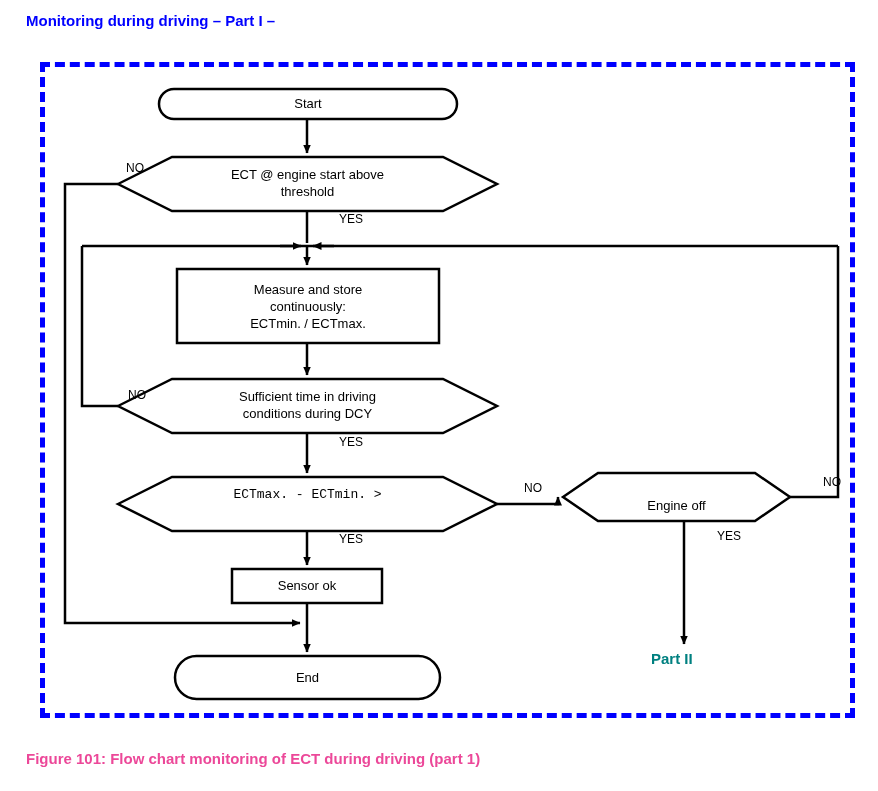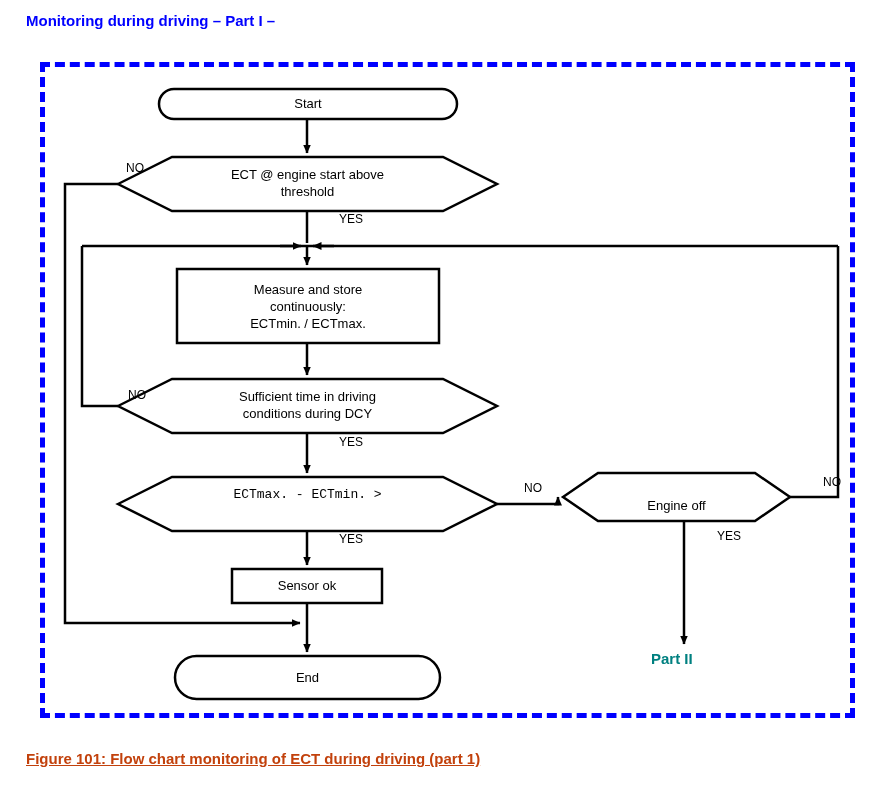--- a/index.html
+++ b/index.html
@@ -29,23 +29,22 @@
     color: #0000ff;
     letter-spacing: 0px;
     white-space: nowrap;
   }
   .caption {
     position: absolute;
     left: 26px;
     top: 750px;
     font-size: 15px;
     font-weight: bold;
-    color: #c2410c;
+    color: #ec4899;
     white-space: nowrap;
-    text-decoration: underline;
   }
   .dashed-frame {
     position: absolute;
     left: 40px;
     top: 62px;
     width: 815px;
     height: 656px;
     border: 5px dashed #0000ff;
     box-sizing: border-box;
   }

